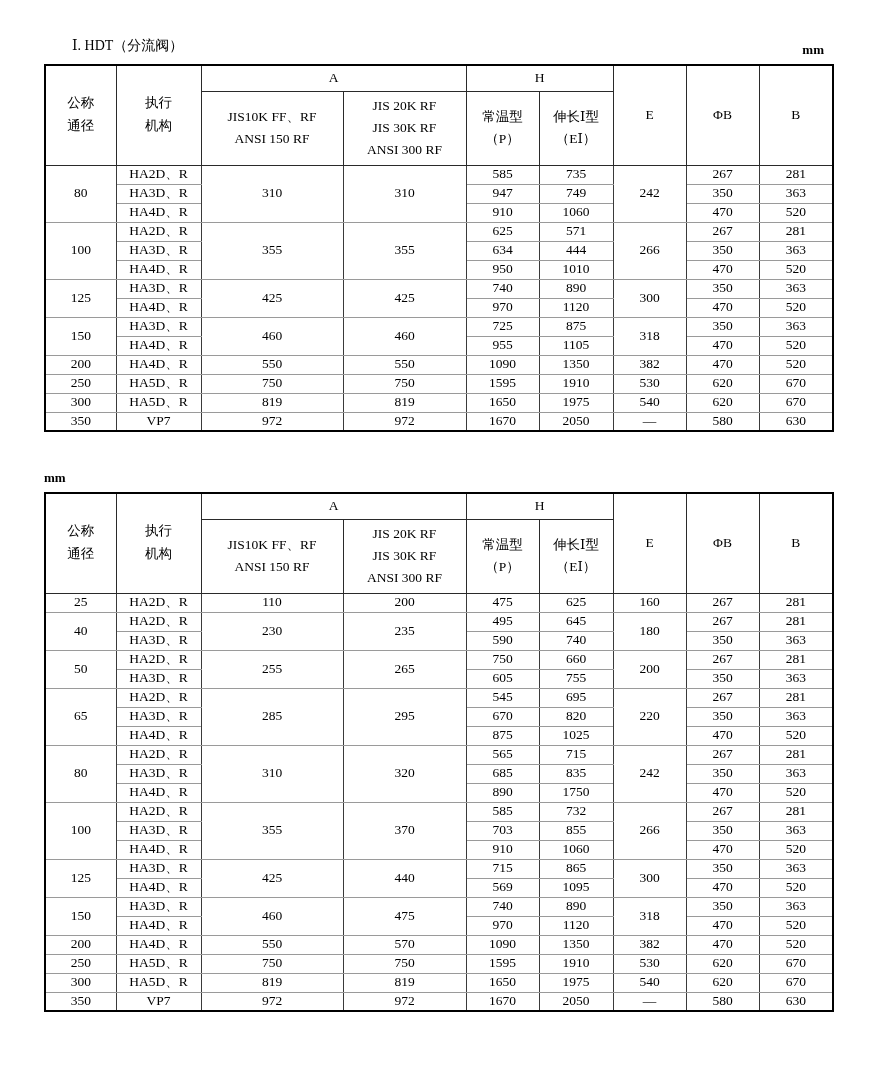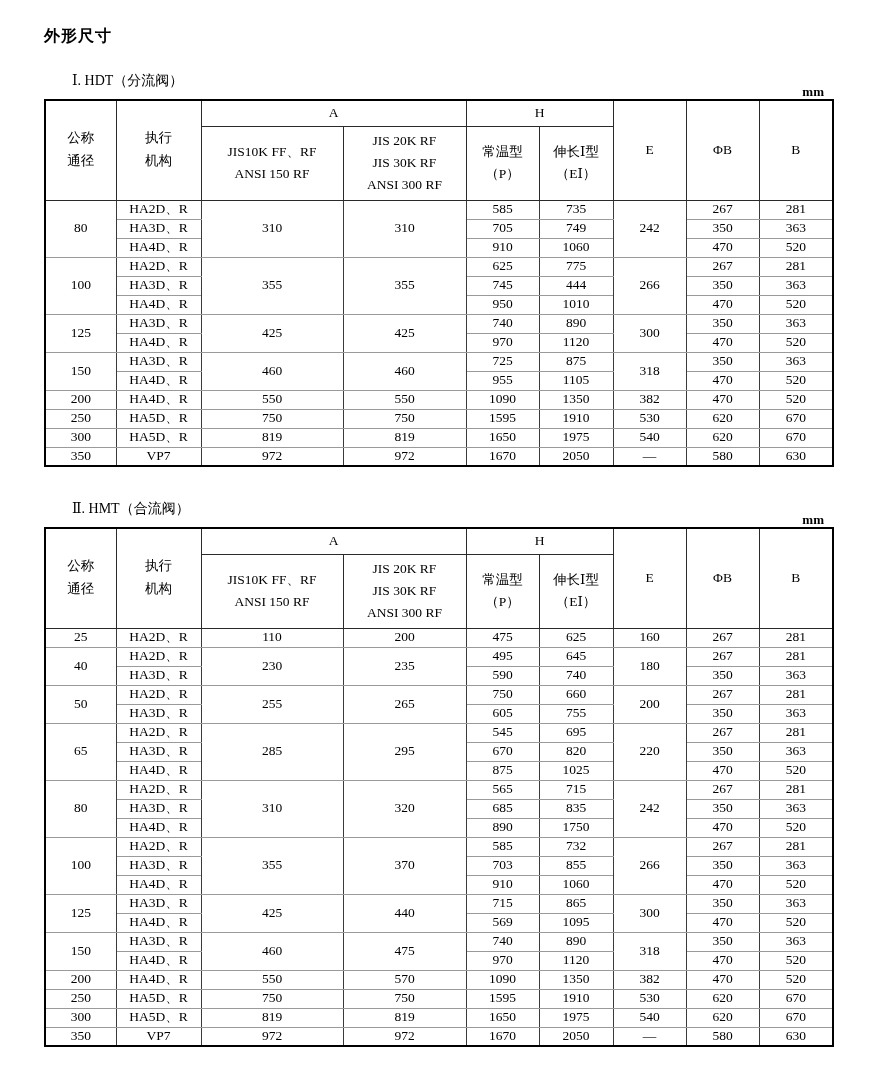--- a/index.html
+++ b/index.html
@@ -16,21 +16,21 @@
     font-size: 16px; font-weight: 700; letter-spacing: 1px;
     margin: 0 0 14px 0;
   }
   .section-head {
     display: flex; justify-content: space-between; align-items: flex-end;
     height: 38px;
   }
   .section-label { font-size: 14px; padding-left: 28px; padding-bottom: 9px; }
   .unit-label {
     font-size: 13px; font-weight: 700; line-height: 1;
-    padding-right: 8px; padding-bottom: 1px;
+    padding-right: 8px; padding-bottom: 8px;
   }
   table.dim-table {
     border-collapse: collapse; table-layout: fixed;
     width: 788px; border: 2px solid #000;
   }
   .dim-table th, .dim-table td {
     border: 1px solid #3a3a3a;
     border-top-color: #9a9a9a; border-bottom-color: #9a9a9a;
     text-align: center; vertical-align: middle;
     font-weight: 400; font-size: 13.5px;
@@ -47,21 +47,20 @@
   col.c5 { width: 73px; }  col.c6 { width: 74px; }
   col.c7 { width: 73px; }  col.c8 { width: 73px; }
   col.c9 { width: 74px; }
   .tbl-gap { height: 22px; }
 </style>
 </head>
 <body>
 
 <div class="page">
 
-  <h1 class="doc-title">外形尺寸</h1>
 
   <div class="section-head">
     <div class="section-label">Ⅰ. HDT（分流阀）</div>
     <div class="unit-label">mm</div>
   </div>
 
   <table class="dim-table">
     <colgroup>
       <col class="c1">
         <col class="c2">
@@ -97,46 +96,46 @@
           <td rowspan="3">310</td>
           <td rowspan="3">310</td>
           <td>585</td>
           <td>735</td>
           <td rowspan="3">242</td>
           <td>267</td>
           <td>281</td>
         </tr>
         <tr>
           <td>HA3D、R</td>
-          <td>705</td>
+          <td>947</td>
           <td>749</td>
           <td>350</td>
           <td>363</td>
         </tr>
         <tr>
           <td>HA4D、R</td>
           <td>910</td>
           <td>1060</td>
           <td>470</td>
           <td>520</td>
         </tr>
         <tr class="group-start">
           <td rowspan="3">100</td>
           <td>HA2D、R</td>
           <td rowspan="3">355</td>
           <td rowspan="3">355</td>
           <td>625</td>
-          <td>775</td>
+          <td>571</td>
           <td rowspan="3">266</td>
           <td>267</td>
           <td>281</td>
         </tr>
         <tr>
           <td>HA3D、R</td>
-          <td>745</td>
+          <td>634</td>
           <td>444</td>
           <td>350</td>
           <td>363</td>
         </tr>
         <tr>
           <td>HA4D、R</td>
           <td>950</td>
           <td>1010</td>
           <td>470</td>
           <td>520</td>
@@ -220,21 +219,20 @@
           <td>—</td>
           <td>580</td>
           <td>630</td>
         </tr>
       </tbody>
     </table>
 
   <div class="tbl-gap"></div>
 
   <div class="section-head">
-    <div class="section-label">Ⅱ. HMT（合流阀）</div>
     <div class="unit-label">mm</div>
   </div>
 
   <table class="dim-table">
     <colgroup>
       <col class="c1">
         <col class="c2">
         <col class="c3">
         <col class="c4">
       <col class="c5">

